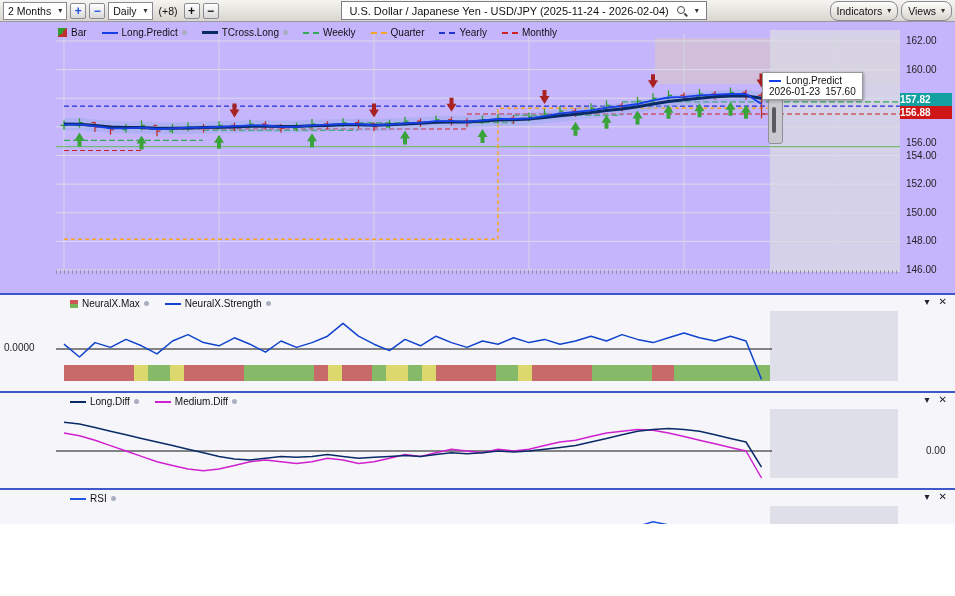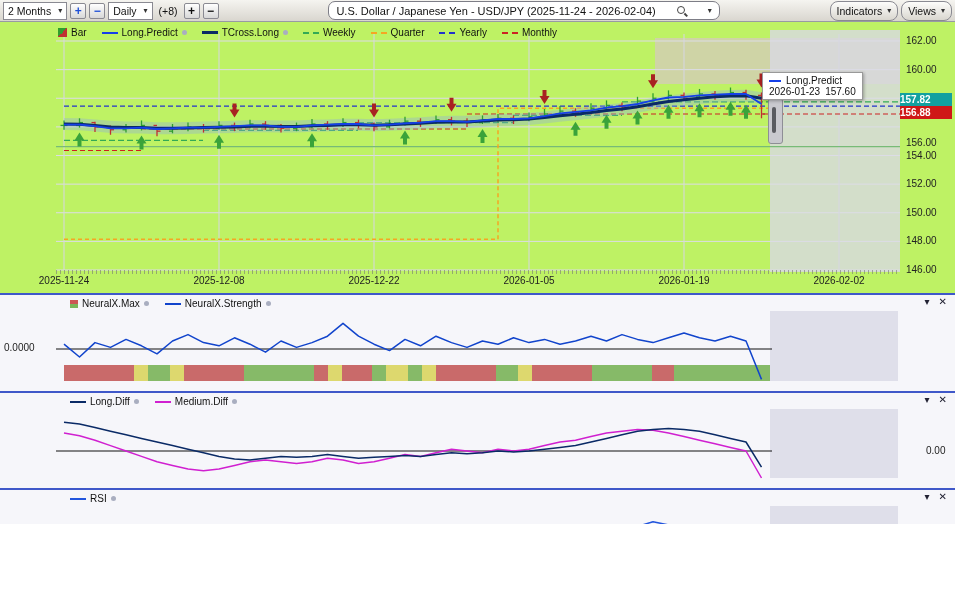--- a/index.html
+++ b/index.html
@@ -1,24 +1,24 @@
 <!DOCTYPE html>
 <html><head>
 <meta charset="utf-8">
 <style>
   html,body{margin:0;padding:0;}
-  #app{position:relative;width:955px;height:524px;background:#bef264;font-family:"Liberation Sans",sans-serif;font-size:11px;color:#111;overflow:hidden;}
+  #app{position:relative;width:955px;height:524px;background:#c4b5fd;font-family:"Liberation Sans",sans-serif;font-size:11px;color:#111;overflow:hidden;}
   
   .toolbar{position:absolute;left:0;top:0;width:955px;height:22px;background:linear-gradient(#f5f4f0,#d9d6cf);border-bottom:1px solid #979aa3;display:flex;align-items:center;gap:3px;padding:0 3px;box-sizing:border-box;}
   .tb-select{display:flex;align-items:center;gap:7px;background:#fff;border:1px solid #8a8a92;height:16px;padding:0 4px;font-size:10.5px;cursor:default;}
   .caret{font-size:8px;color:#333;}
   .tb-btn{width:16px;height:16px;display:flex;align-items:center;justify-content:center;background:linear-gradient(#ffffff,#d8d8d8);border:1px solid #8a8a92;border-radius:2px;font-weight:bold;font-size:12px;line-height:1;box-sizing:border-box;}
   .blue{color:#1e4fd6;}
   .tb-label{font-size:10.5px;margin:0 3px;}
-  .title-box{display:flex;align-items:center;gap:20px;background:#fff;border:1px solid #7d7d86;border-radius:7px;height:17px;padding:0 7px;font-size:11px;margin:0 auto;white-space:nowrap;}
+  .title-box{display:flex;align-items:center;gap:7px;background:#fff;border:1px solid #7d7d86;border-radius:0;height:17px;padding:0 7px;font-size:11px;margin:0 auto;white-space:nowrap;}
   .mag{position:relative;width:12px;height:12px;display:inline-block;}
   .mag::before{content:"";position:absolute;left:1px;top:1px;width:6px;height:6px;border:1.5px solid #444;border-radius:50%;}
   .mag::after{content:"";position:absolute;left:8px;top:9px;width:4px;height:1.5px;background:#444;transform:rotate(45deg);}
   .tb-btn-wide{display:flex;align-items:center;gap:5px;height:18px;padding:0 6px;background:linear-gradient(#fdfdfb,#d9d6cf);border:1px solid #8a8a92;border-radius:8px;font-size:10.5px;}
   
   #main-panel{position:absolute;left:0;top:22px;width:955px;height:271px;}
   #zone-pink{position:absolute;left:655px;top:16px;width:245px;height:46px;background:#d8c3ca;opacity:.65;}
   #zone-lav{position:absolute;left:770px;top:8px;width:130px;height:242px;background:#d8d8e4;opacity:.8;}
   #main-svg{position:absolute;left:56px;top:0;width:844px;height:250px;}
   #y-axis{position:absolute;left:900px;top:0;width:55px;height:252px;}
@@ -328,28 +328,20 @@
         <span class="ytick" style="top: 98.875px; margin-top: 16px;">156.00</span>
         <span class="ytick" style="top: 127.5px;">154.00</span>
         <span class="ytick" style="top: 156.125px;">152.00</span>
         <span class="ytick" style="top: 184.75px;">150.00</span>
         <span class="ytick" style="top: 213.375px;">148.00</span>
         <span class="ytick" style="top: 242px;">146.00</span>
         <span class="badge" style="top: 70.8263px; background: rgb(18, 160, 160);">157.82</span>
         <span class="badge" style="top: 84.28px; background: rgb(207, 23, 23);">156.88</span>
       </div>
     <div class="tickstrip"></div>
-    <div id="x-axis">
-        <span class="xtick" style="left: -28px;">2025-11-24</span>
-        <span class="xtick" style="left: 127px;">2025-12-08</span>
-        <span class="xtick" style="left: 282px;">2025-12-22</span>
-        <span class="xtick" style="left: 437px;">2026-01-05</span>
-        <span class="xtick" style="left: 592px;">2026-01-19</span>
-        <span class="xtick" style="left: 747px;">2026-02-02</span>
-      </div>
   </div>
 
   <div class="sep" style="top:293px"></div>
 
   <div class="subpanel" id="panel-neural" style="top:295px;height:96px;">
     <div class="fz"></div>
     <svg class="sub-svg" id="neural-svg" viewBox="0 0 844 96" style="height:96px">
         <line x1="0" y1="54" x2="716" y2="54" stroke="#111" stroke-width="1.2"></line>
         <rect x="8" y="70" width="70" height="16" fill="#c96a6a"></rect>
         <rect x="78" y="70" width="14" height="16" fill="#ddd86e"></rect>

